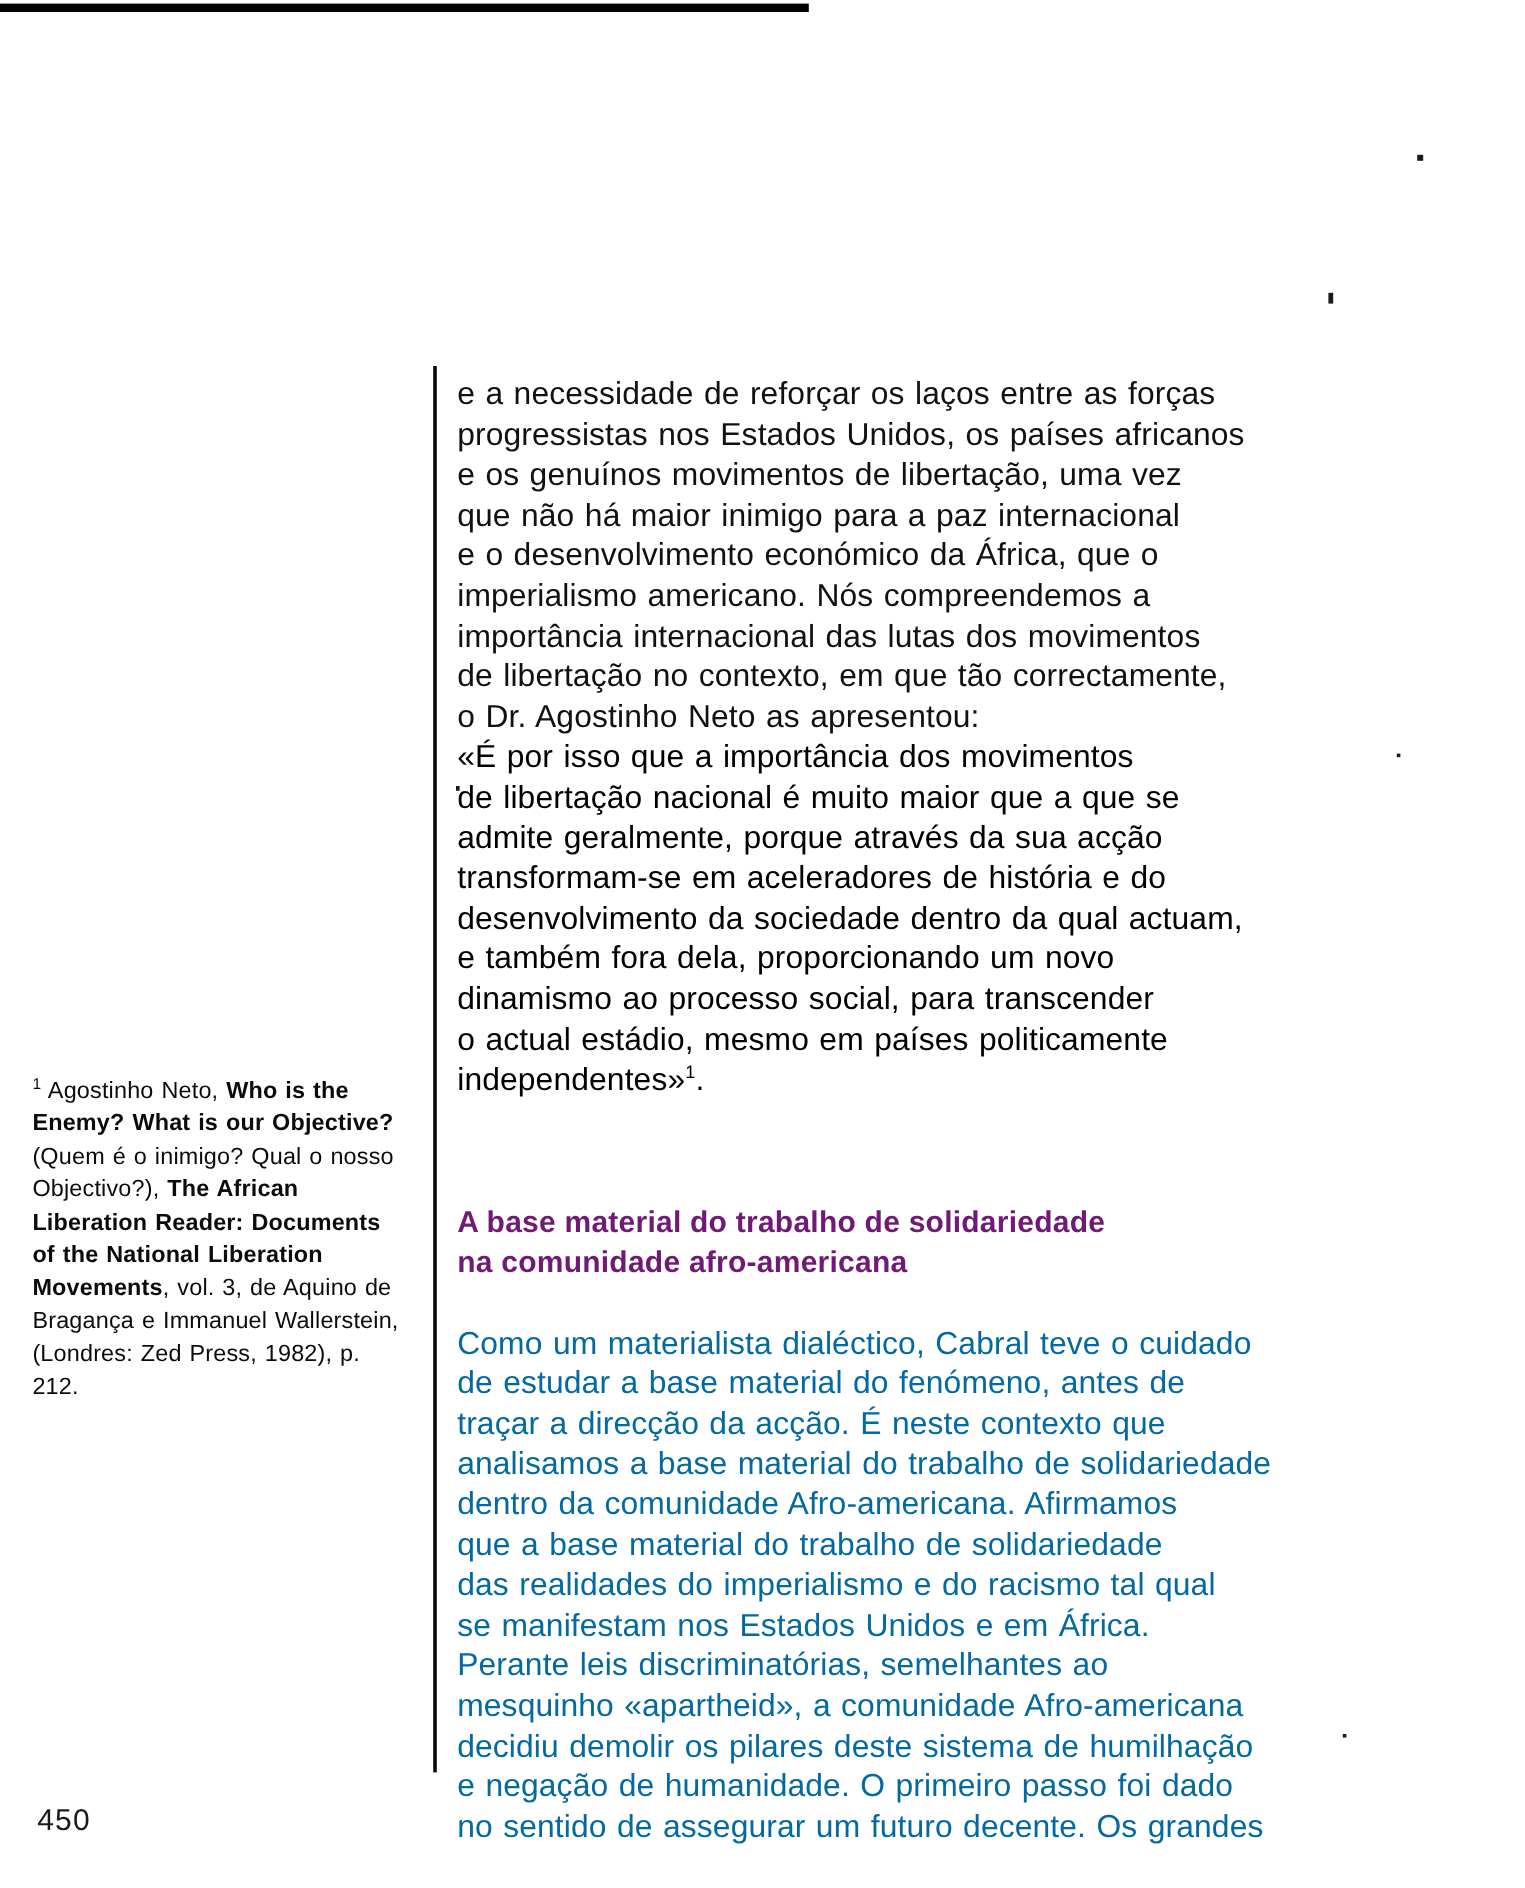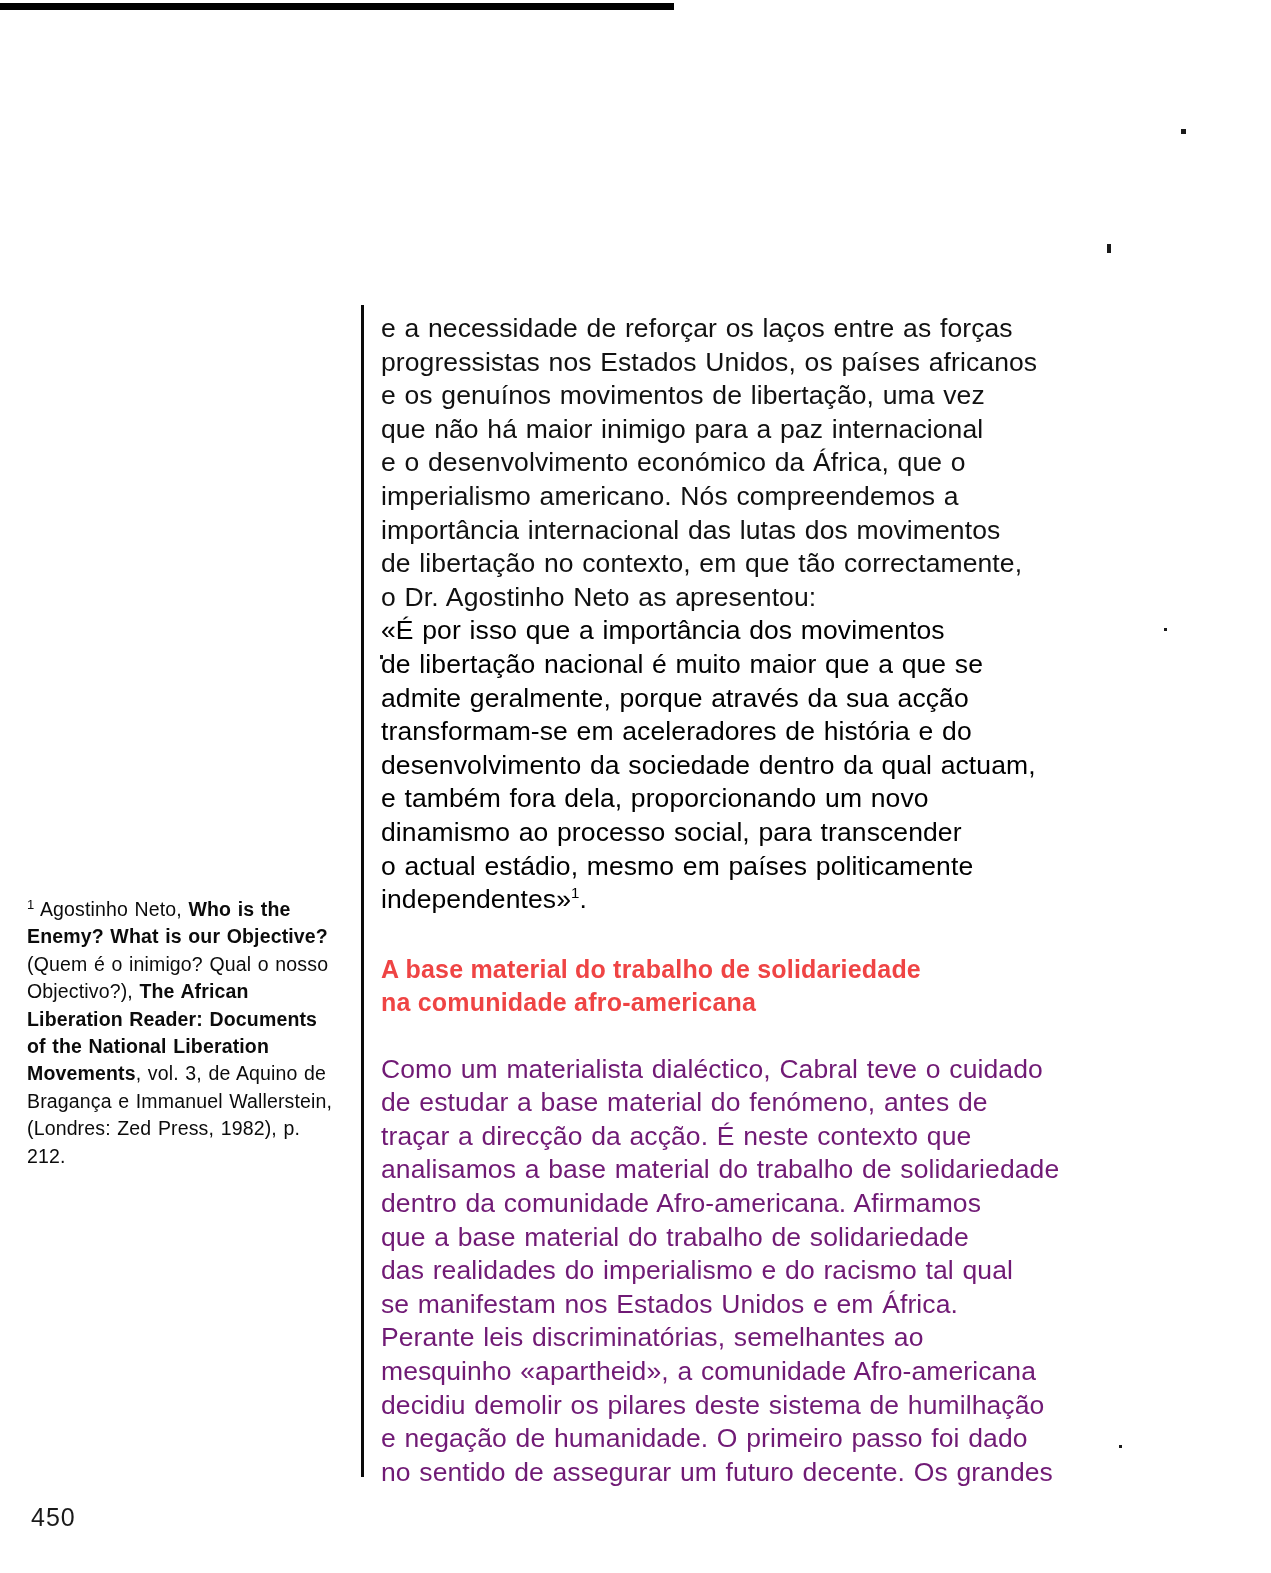--- a/index.html
+++ b/index.html
@@ -94,32 +94,32 @@
     font-size: 15px;
     vertical-align: super;
     line-height: 0;
   }
 
   .section-heading {
     font-size: 25px;
     font-weight: bold;
     line-height: 33px;
     letter-spacing: 0.2px;
-    margin-top: 36px;
+    margin-top: 86px;
     margin-bottom: 34px;
-    color: #ef4444;
+    color: #701a75;
     white-space: pre-line;
   }
 
   .para-2 {
     font-size: 26.5px;
     line-height: 33.6px;
     letter-spacing: 0.1px;
     word-spacing: 1.2px;
-    color: #701a75;
+    color: #0369a1;
     white-space: pre-line;
   }
 
   
   .folio {
     position: absolute;
     left: 31px;
     top: 1503px;
     font-size: 25px;
     letter-spacing: 1px;

